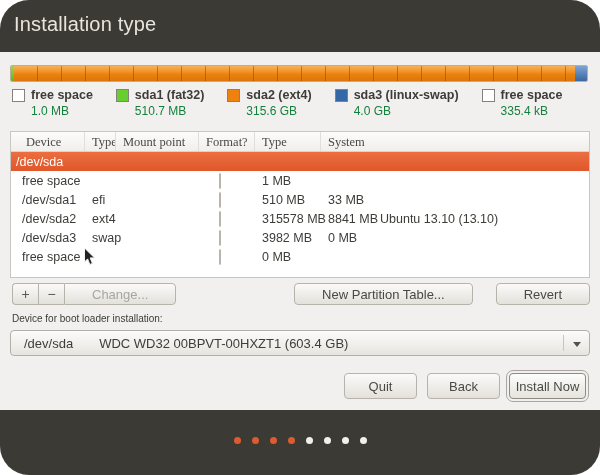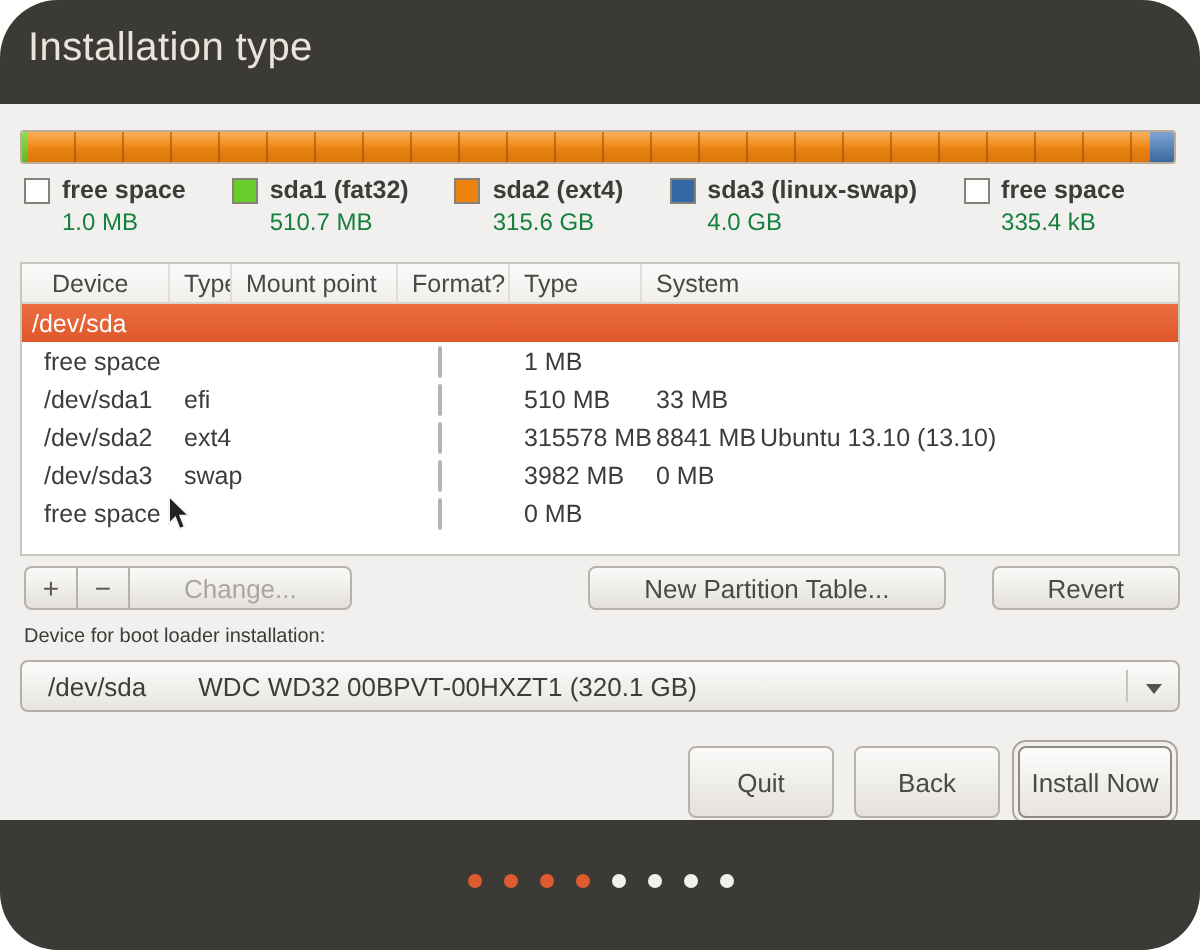--- a/index.html
+++ b/index.html
@@ -23,21 +23,21 @@
   .legend { position:absolute; left:12px; top:88px; display:flex; gap:23px; }
   .legend-head { display:flex; align-items:center; gap:6px; }
   .swatch { width:13px; height:13px; border:1px solid #85827c; }
   .legend-label { font-size:12.5px; font-weight:bold; color:#3e3c38; white-space:nowrap; }
   .legend-size { font-size:12px; color:#15803d; margin-left:19px; margin-top:2px; white-space:nowrap; }
 
   
   .ptable { position:absolute; left:10px; top:131px; width:580px; height:147px;
             background:#fff; border:1px solid #c9c6c0; overflow:hidden; }
   .cols { display:grid; grid-template-columns:74px 31px 83px 56px 66px 52px 1fr; }
-  .thead { height:20px; background:linear-gradient(#fcfbfa,#f1efec); border-bottom:1px solid #d8d5d0; }
+  .thead { height:20px; background:linear-gradient(#fcfbfa,#f1efec); border-bottom:1px solid #d8d5d0;font-family:Liberation Serif, serif; }
   .th { font-size:12.5px; color:#494844; padding:3px 0 0 7px; border-right:1px solid #e1ded9; overflow:hidden; white-space:nowrap; }
   .th:first-child { padding-left:15px; }
   .th:last-child { border-right:none; }
   .trow { height:19px; align-items:center; font-size:12.5px; color:#3d3c38; white-space:nowrap; }
   .trow-group { height:19px; background:linear-gradient(#ec6e41,#df572b); color:#fff;
                 font-size:12.5px; display:flex; align-items:center; padding-left:5px; }
   .cell { overflow:visible; padding-left:7px; }
   .cell-device { padding-left:11px; }
   .checkbox { width:12px; height:12px; margin-left:20px; border:1px solid #b9b5ae; border-radius:2px;
               background:linear-gradient(#f3f1ee,#e7e4df); }
@@ -59,21 +59,21 @@
   .combo { position:absolute; left:10px; top:330px; width:580px; height:26px;
            border:1px solid #b3afa8; border-radius:4px; background:linear-gradient(#fcfbfa,#eeece8 70%,#e7e4df);
            display:flex; align-items:center; font-size:13px; color:#3e3d39; }
   .combo-dev { margin-left:13px; }
   .combo-model { margin-left:26px; }
   .combo-sep { position:absolute; right:25px; top:4px; bottom:4px; width:1px; background:#c8c4bd; }
   .combo-arrow { position:absolute; right:8px; top:11px; width:0; height:0;
                  border-left:4px solid transparent; border-right:4px solid transparent; border-top:5px solid #55524c; }
 
   
-  .nav-btn { position:absolute; top:373px; height:36px; }
+  .nav-btn { position:absolute; top:373px; height:26px; }
   .btn-quit { left:344px; width:73px; }
   .btn-back { left:427px; width:73px; }
   .btn-install { left:509px; width:77px; border-color:#8f8b84; outline:1px solid #aaa69f; outline-offset:2px;
                  background:linear-gradient(#fdfdfc,#efede9 60%,#e7e4df); }
 
   
   .footer { position:absolute; left:0; top:410px; width:600px; height:65px; background:#3c3a35; }
   .dots { position:absolute; left:0; top:27px; width:100%; display:flex; justify-content:center; gap:11px; }
   .dot { width:7px; height:7px; border-radius:50%; }
 
@@ -202,21 +202,21 @@
     <div class="btn btn-disabled">Change...</div>
   </div>
   <div class="right-actions">
     <div class="btn">New Partition Table...</div>
     <div class="btn">Revert</div>
   </div>
 
   <div class="boot-label">Device for boot loader installation:</div>
   <div class="combo">
     <span class="combo-dev">/dev/sda</span>
-    <span class="combo-model">WDC WD32 00BPVT-00HXZT1 (320.1 GB)</span>
+    <span class="combo-model">WDC WD32 00BPVT-00HXZT1 (603.4 GB)</span>
     <span class="combo-sep"></span>
     <span class="combo-arrow"></span>
   </div>
 
   <div class="btn nav-btn btn-quit">Quit</div>
   <div class="btn nav-btn btn-back">Back</div>
   <div class="btn nav-btn btn-install">Install Now</div>
 
   <div class="footer">
     <div class="dots">

